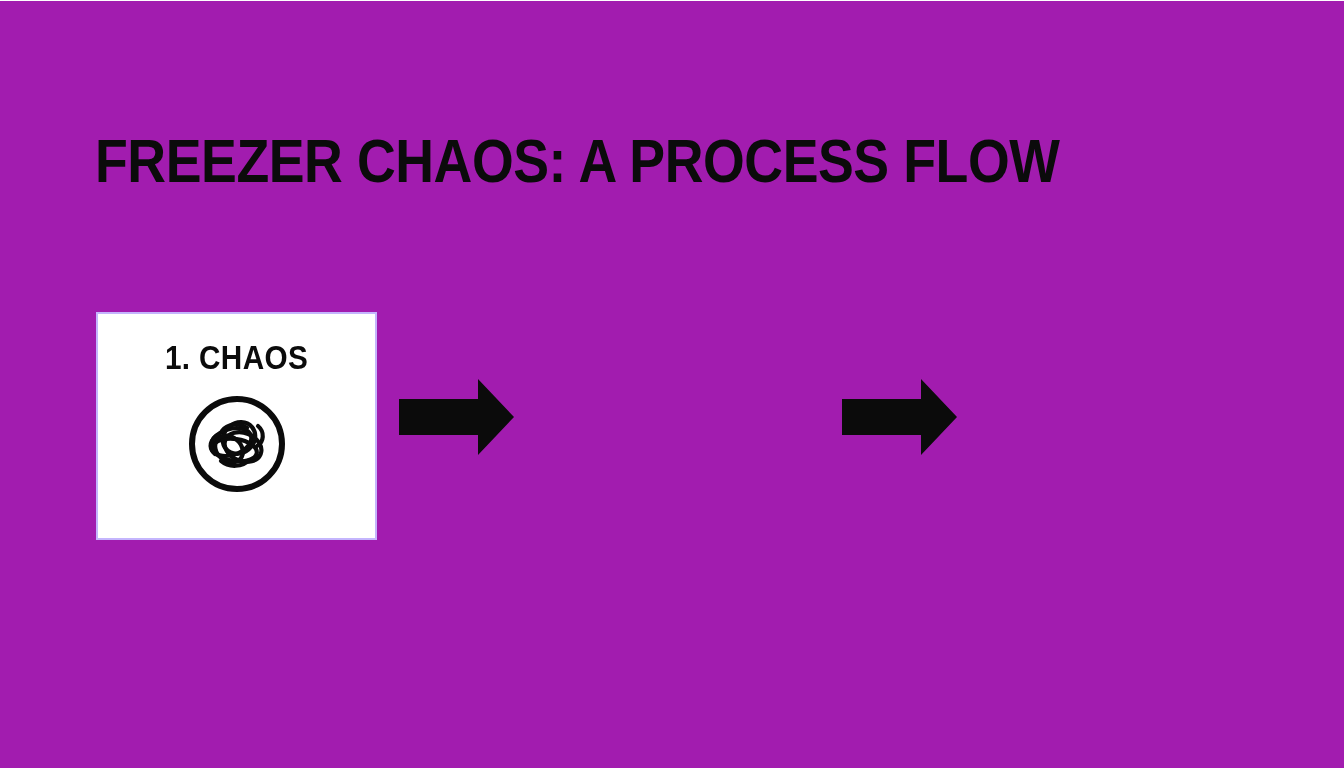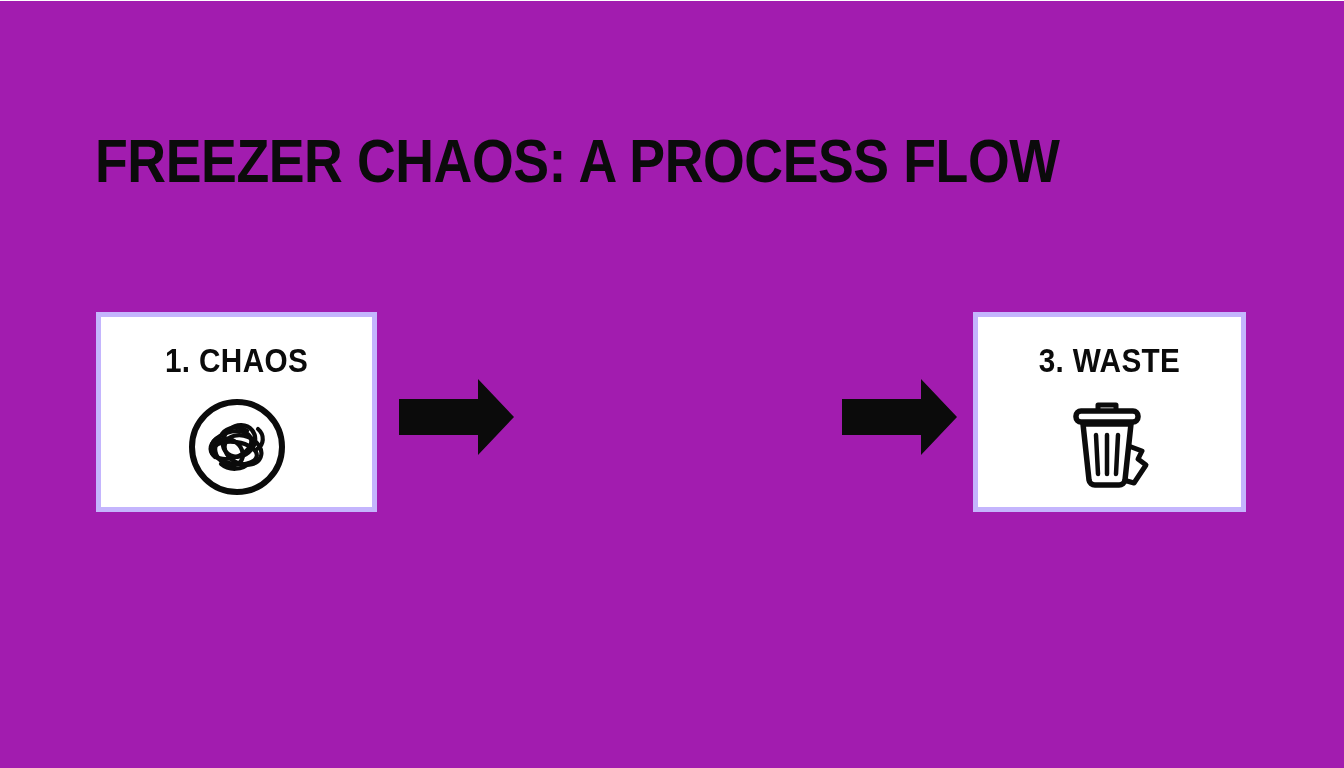--- a/index.html
+++ b/index.html
@@ -47,23 +47,23 @@
     position: absolute;
     left: 0;
     top: 311px;
     width: 1344px;
     height: 212px;
   }
 
   .step-box {
     position: absolute;
     top: 0;
-    height: 200px;
+    height: 228px;
     box-sizing: border-box;
-    border: 5px solid #c4b5fd;
+    border: 2px solid #c4b5fd;
     background: #ffffff;
   }
   .step-1 { left: 96px;  width: 281px; }
   .step-2 { left: 535px; width: 282px; }
   .step-3 { left: 973px; width: 273px; }
 
   .step-label {
     position: absolute;
     top: 26px;
     left: 0;
@@ -136,34 +136,15 @@
       </svg>
     </div>
 
 
     <div class="flow-arrow arrow-2">
       <svg width="115" height="76" viewBox="0 0 115 76">
         <polygon points="0,20 79,20 79,0 115,38 79,76 79,56 0,56" fill="#0b0b0b"></polygon>
       </svg>
     </div>
 
-    <div class="step-box step-3">
-      <div class="step-label">3. WASTE</div>
-      <div class="step-icon">
-        <svg width="100" height="100" viewBox="0 0 100 100" fill="none" stroke="#0b0b0b" stroke-width="5.5" stroke-linecap="round" stroke-linejoin="round">
-
-          <path d="M66 50 L82 56 L78 64 L86 70 L74 88 L60 84 Z" fill="#ffffff" stroke-width="5"></path>
-
-          <path d="M38 16 L38 10 L56 10 L56 16" stroke-width="5"></path>
-
-          <rect x="16" y="16" width="62" height="11" rx="5" fill="#ffffff" stroke-width="5.5"></rect>
-
-          <path d="M23 29 L29 85 a6 6 0 0 0 6 5 L59 90 a6 6 0 0 0 6 -5 L71 29 Z" fill="#ffffff" stroke-width="5.5"></path>
-
-          <line x1="36" y1="40" x2="38" y2="79" stroke-width="4.5"></line>
-          <line x1="47" y1="40" x2="47" y2="79" stroke-width="4.5"></line>
-          <line x1="58" y1="40" x2="56" y2="79" stroke-width="4.5"></line>
-        </svg>
-      </div>
-    </div>
 
   </div>
 </div>
 
 </body></html>

